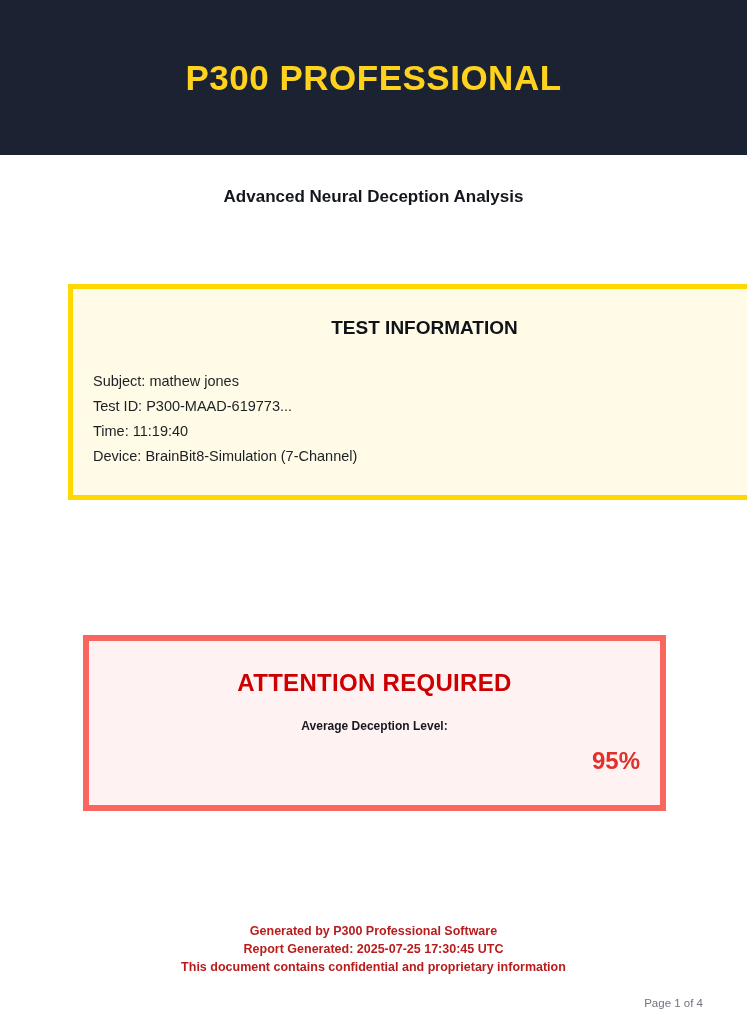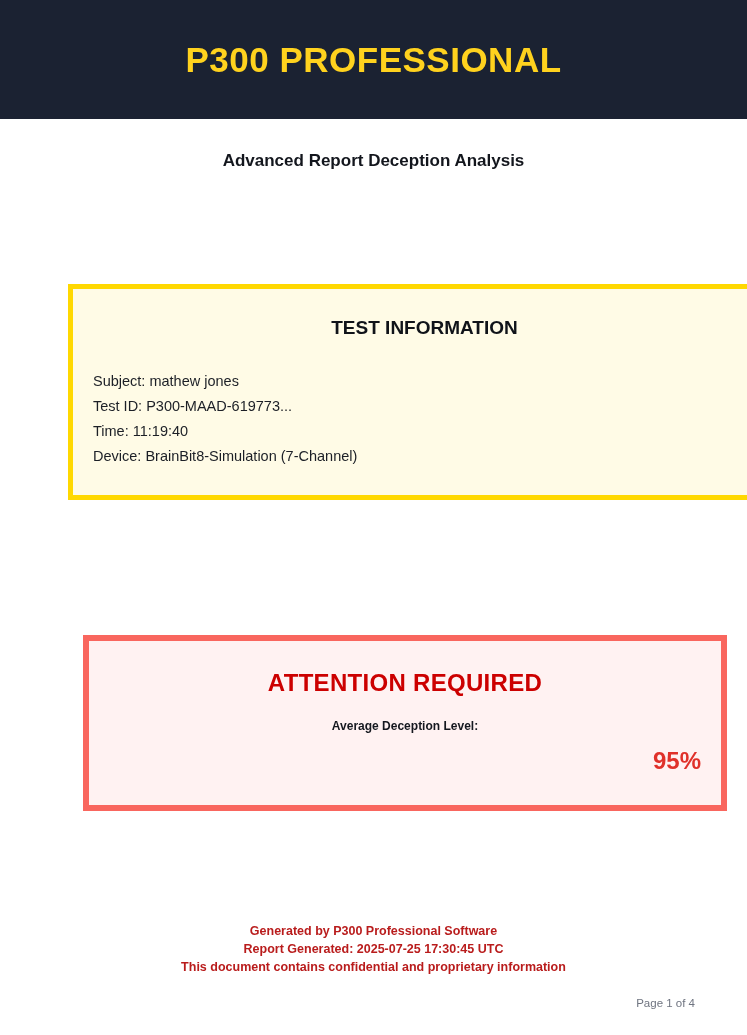--- a/index.html
+++ b/index.html
@@ -12,21 +12,21 @@
     background: #ffffff;
     font-family: "Liberation Sans", sans-serif;
     color: #111111;
     overflow: hidden;
     position: relative;
   }
 
   
   .header-band {
     background: #1b2232;
-    height: 119px;
+    height: 155px;
     display: flex;
     flex-direction: column;
     align-items: center;
     justify-content: center;
     box-sizing: border-box;
   }
   .header-line {
     color: #ffd21e;
     font-size: 35px;
     font-weight: bold;
@@ -67,21 +67,21 @@
     font-size: 14.5px;
     color: #1c1f26;
     line-height: 25px;
   }
 
   
   .alert-card {
     position: absolute;
     left: 83px;
     top: 635px;
-    width: 644px;
+    width: 583px;
     box-sizing: border-box;
     background: #fff2f2;
     border: 6px solid #f9665e;
     padding: 28px 20px 30px 20px;
   }
   .alert-title {
     text-align: center;
     font-size: 24px;
     font-weight: bold;
     color: #cc0000;
@@ -111,34 +111,34 @@
     text-align: center;
   }
   .footer-line {
     font-size: 12.5px;
     font-weight: bold;
     color: #b91c1c;
     line-height: 18px;
   }
   .page-number {
     position: absolute;
-    right: 52px;
+    right: 44px;
     top: 997px;
     font-size: 11.5px;
     color: #6f7480;
   }
 </style>
 </head>
 <body>
 
 <div class="header-band">
   <div class="header-line">P300 PROFESSIONAL</div>
 </div>
 
-<div class="subtitle">Advanced Report Deception Analysis</div>
+<div class="subtitle">Advanced Neural Deception Analysis</div>
 
 <div class="info-card">
   <div class="info-title">TEST INFORMATION</div>
   <div class="info-row">Subject: mathew jones</div>
   <div class="info-row">Test ID: P300-MAAD-619773...</div>
   <div class="info-row">Time: 11:19:40</div>
   <div class="info-row">Device: BrainBit8-Simulation (7-Channel)</div>
 </div>
 
 <div class="alert-card">

